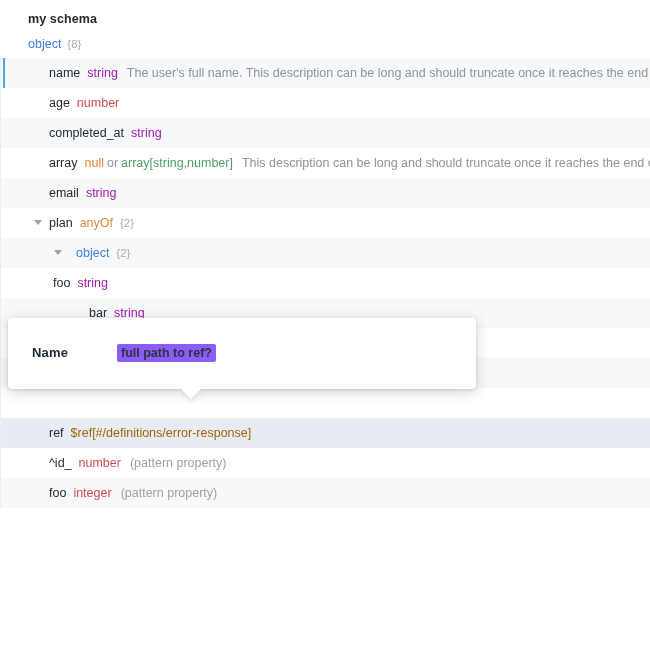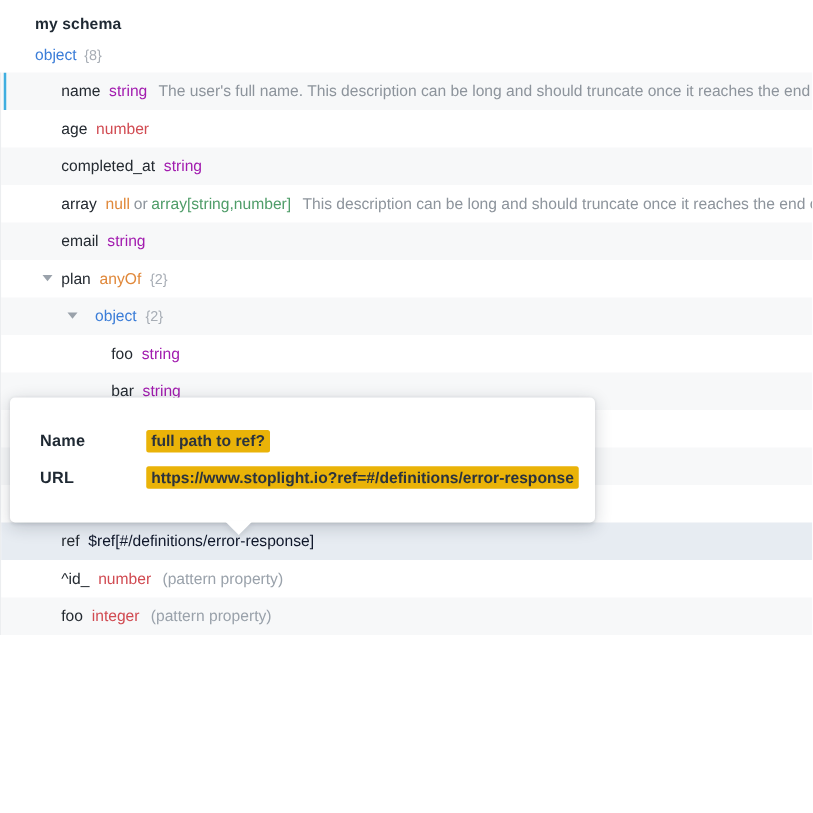--- a/index.html
+++ b/index.html
@@ -104,21 +104,21 @@
   }
   .prop-type { margin-left: 7px; }
 
   .t-string  { color: #a21caf; }
   .t-number  { color: #d14b52; }
   .t-integer { color: #d14b52; }
   .t-null    { color: #e0883a; }
   .t-anyof   { color: #e0883a; text-align: center; }
   .t-object  { color: #3b7dd8; }
   .t-array   { color: #4f9d69; text-align: center; }
-  .t-ref     { color: #0f172a; }
+  .t-ref     { color: #a16207; }
   .joiner    { color: #8d949c; margin: 0 3px; }
 
   .count {
     color: #a7adb5;
     font-size: 11.5px;
     margin-left: 7px;
   }
 
   .desc {
     color: #8d949c;
@@ -165,21 +165,21 @@
     flex: none;
     font-size: 13px;
     font-weight: bold;
     color: #1f2933;
     letter-spacing: 0.2px;
   }
   .tt-value {
     font-size: 12.5px;
     font-weight: bold;
     color: #2b333d;
-    background: #eab308;
+    background: #8b5cf6;
     border-radius: 2px;
     padding: 2px 4px;
     white-space: nowrap;
   }
 </style>
 </head>
 <body>
 
 <div id="app">
 
@@ -208,21 +208,21 @@
       </div>
       <div class="row">
         <div class="caret" style="left: 33px;"></div>
         <div class="row-inner" style="padding-left: 48px;"><span class="prop-name">plan</span><span class="prop-type t-anyof">anyOf</span><span class="count">{2}</span></div>
       </div>
       <div class="row striped">
         <div class="caret" style="left: 53px;"></div>
         <div class="row-inner" style="padding-left: 68px;"><span class="prop-type t-object">object</span><span class="count">{2}</span></div>
       </div>
       <div class="row">
-        <div class="row-inner" style="padding-left: 88px;"><span class="prop-name">foo</span><span class="prop-type t-string">string</span></div>
+        <div class="row-inner" style="padding-left: 52px;"><span class="prop-name">foo</span><span class="prop-type t-string">string</span></div>
       </div>
       <div class="row striped">
         <div class="row-inner" style="padding-left: 88px;"><span class="prop-name">bar</span><span class="prop-type t-string">string</span></div>
       </div>
       <div class="row">
         <div class="row-inner" style="padding-left: 48px;"></div>
       </div>
       <div class="row striped">
         <div class="row-inner" style="padding-left: 48px;"></div>
       </div>
@@ -238,20 +238,16 @@
       <div class="row striped">
         <div class="row-inner" style="padding-left: 48px;"><span class="prop-name">foo</span><span class="prop-type t-integer">integer</span><span class="pattern-note">(pattern property)</span></div>
       </div>
     </div>
 
   <div class="tooltip">
     <div class="tt-row">
       <div class="tt-label">Name</div>
       <div class="tt-value">full path to ref?</div>
     </div>
-    <div class="tt-row">
-      <div class="tt-label">URL</div>
-      <div class="tt-value">https://www.stoplight.io?ref=#/definitions/error-response</div>
-    </div>
     <div class="tt-arrow"></div>
   </div>
 
 </div>
 
 </body></html>

